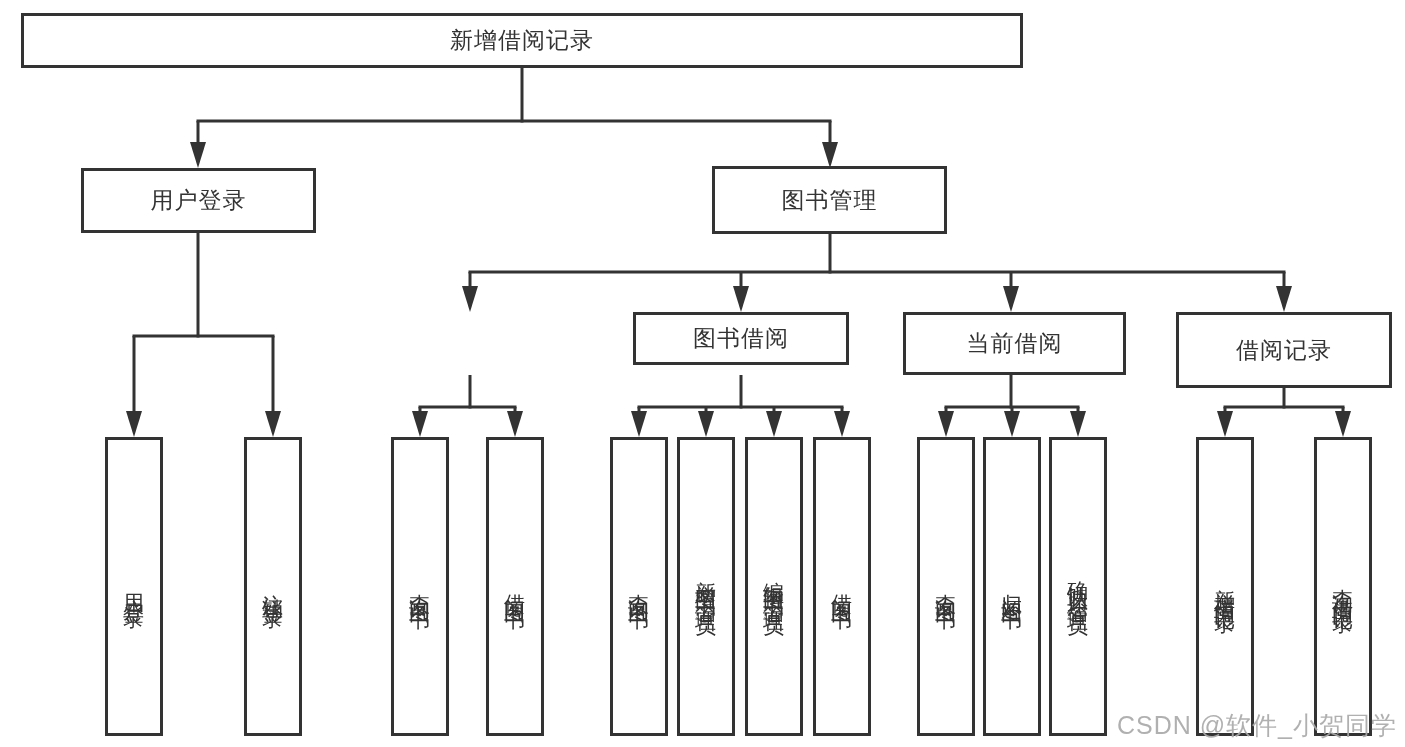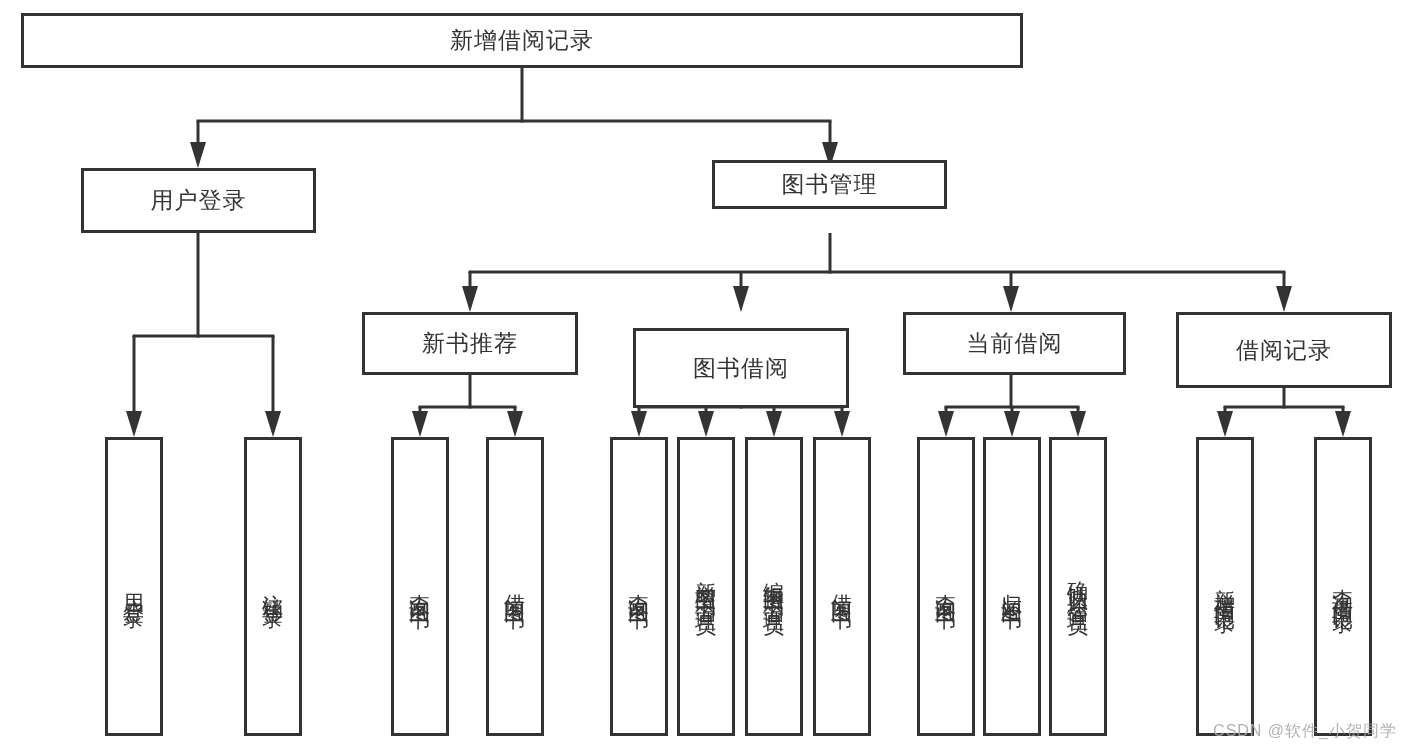--- a/index.html
+++ b/index.html
@@ -42,21 +42,21 @@
     writing-mode: vertical-rl;
     text-orientation: mixed;
     font-size: 21px;
     letter-spacing: 5px;
     line-height: 1;
   }
   .watermark {
     position: absolute;
     right: 8px;
     bottom: 5px;
-    font-size: 16px;
+    font-size: 25px;
     color: #aaaaaa;
     opacity: 0.92;
     letter-spacing: 1px;
     white-space: nowrap;
     z-index: 5;
   }
 </style>
 </head>
 <body>
 
@@ -117,28 +117,25 @@
       <polygon points="1335,411 1351,411 1343,437" fill="#333333"></polygon>
     </svg>
 
   <div class="node h" style="left:21px;top:13px;width:1002px;height:55px">
     <span>新增借阅记录</span>
   </div>
 
   <div class="node h" style="left:81px;top:168px;width:235px;height:65px">
     <span>用户登录</span>
   </div>
-  <div class="node h" style="left:712px;top:160px;width:235px;height:49px">
+  <div class="node h" style="left:712px;top:166px;width:235px;height:68px">
     <span>图书管理</span>
   </div>
 
-  <div class="node h" style="left:362px;top:312px;width:216px;height:63px">
-    <span>新书推荐</span>
-  </div>
-  <div class="node h" style="left:633px;top:328px;width:216px;height:80px">
+  <div class="node h" style="left:633px;top:312px;width:216px;height:53px">
     <span>图书借阅</span>
   </div>
   <div class="node h" style="left:903px;top:312px;width:223px;height:63px">
     <span>当前借阅</span>
   </div>
   <div class="node h" style="left:1176px;top:312px;width:216px;height:76px">
     <span>借阅记录</span>
   </div>
 
   <div class="node v" style="left:105px;top:437px;width:58px;height:299px">

